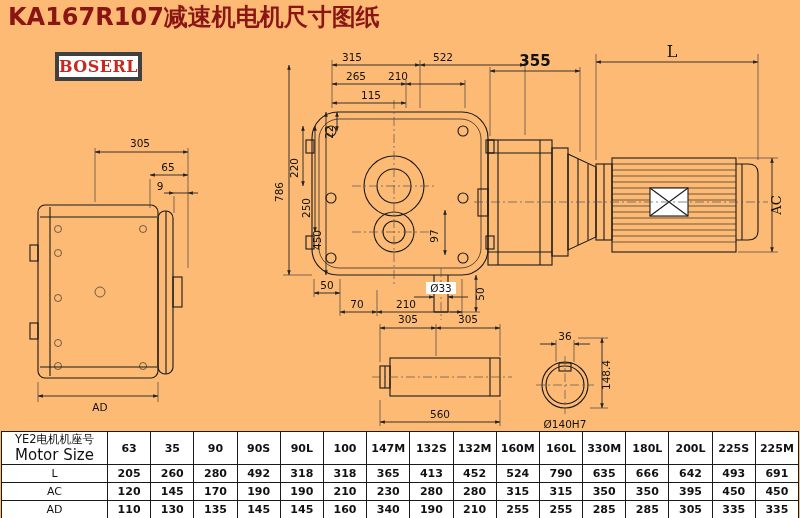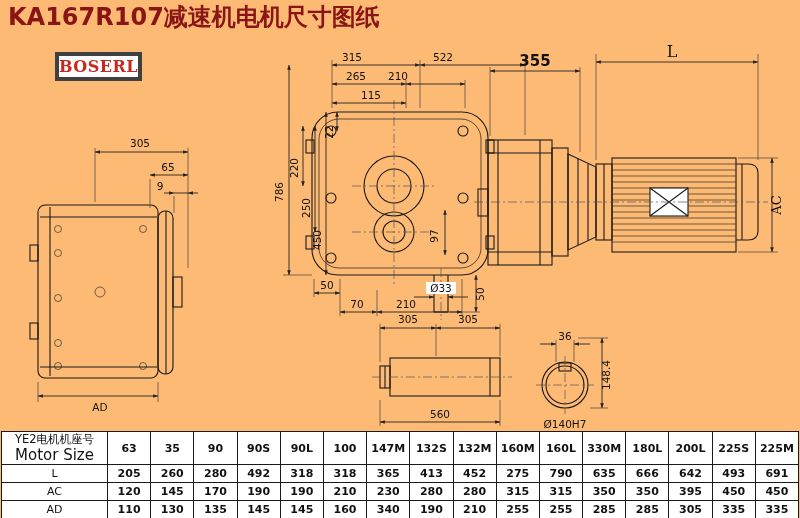--- a/index.html
+++ b/index.html
@@ -285,21 +285,21 @@
           <td class="rowhead">L</td>
           <td>205</td>
           <td>260</td>
           <td>280</td>
           <td>492</td>
           <td>318</td>
           <td>318</td>
           <td>365</td>
           <td>413</td>
           <td>452</td>
-          <td>275</td>
+          <td>524</td>
           <td>790</td>
           <td>635</td>
           <td>666</td>
           <td>642</td>
           <td>493</td>
           <td>691</td>
         </tr>
         <tr>
           <td class="rowhead">AC</td>
           <td>120</td>

